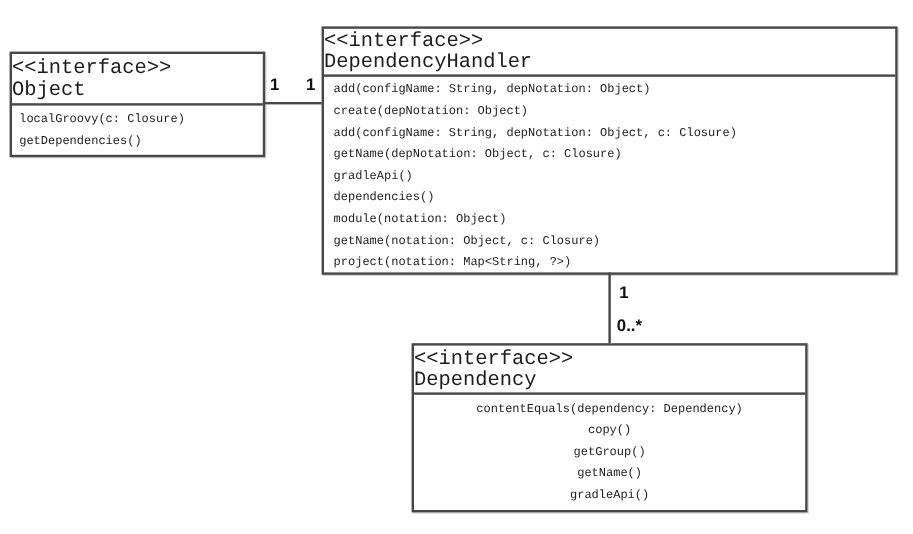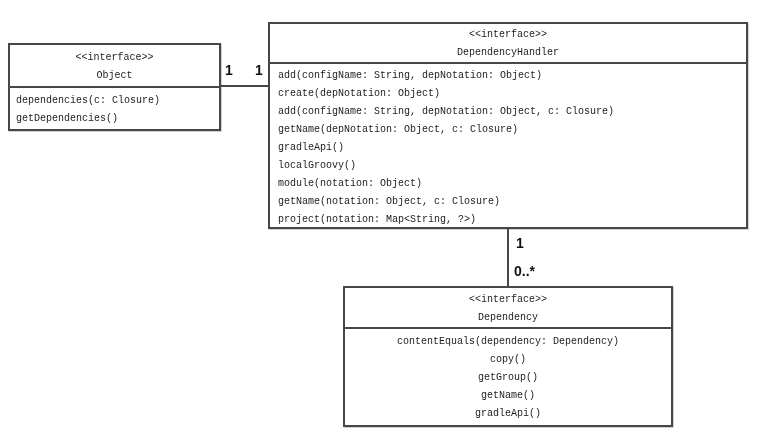--- a/index.html
+++ b/index.html
@@ -18,22 +18,21 @@
   }
   .uml-class {
     position: absolute;
     border: 2px solid #474747;
     background: #ffffff;
     box-sizing: border-box;
     box-shadow: 1px 1px 0 rgba(0,0,0,0.18);
   }
   .uml-head {
     border-bottom: 2px solid #474747;
-    text-align: center;
-    font-size: 10px;
+    font-size: 17px;
     line-height: 18px;
     box-sizing: content-box;
   }
   .uml-head .stereo,
   .uml-head .cname {
     display: block;
     white-space: pre;
   }
   .uml-body {
     font-size: 10px;
@@ -78,37 +77,37 @@
 <body>
 
 <div id="canvas">
 
   <div id="class-project" class="uml-class">
     <div class="uml-head">
       <span class="stereo">&lt;&lt;interface&gt;&gt;</span>
       <span class="cname">Object</span>
     </div>
     <div class="uml-body">
-      <div class="uml-method">dependencies(c: Closure)</div>
+      <div class="uml-method">localGroovy(c: Closure)</div>
       <div class="uml-method">getDependencies()</div>
     </div>
   </div>
 
   <div id="class-dependency-handler" class="uml-class">
     <div class="uml-head">
       <span class="stereo">&lt;&lt;interface&gt;&gt;</span>
       <span class="cname">DependencyHandler</span>
     </div>
     <div class="uml-body">
       <div class="uml-method">add(configName: String, depNotation: Object)</div>
       <div class="uml-method">create(depNotation: Object)</div>
       <div class="uml-method">add(configName: String, depNotation: Object, c: Closure)</div>
       <div class="uml-method">getName(depNotation: Object, c: Closure)</div>
       <div class="uml-method">gradleApi()</div>
-      <div class="uml-method">localGroovy()</div>
+      <div class="uml-method">dependencies()</div>
       <div class="uml-method">module(notation: Object)</div>
       <div class="uml-method">getName(notation: Object, c: Closure)</div>
       <div class="uml-method">project(notation: Map&lt;String, ?&gt;)</div>
     </div>
   </div>
 
   <div id="class-dependency" class="uml-class">
     <div class="uml-head">
       <span class="stereo">&lt;&lt;interface&gt;&gt;</span>
       <span class="cname">Dependency</span>

